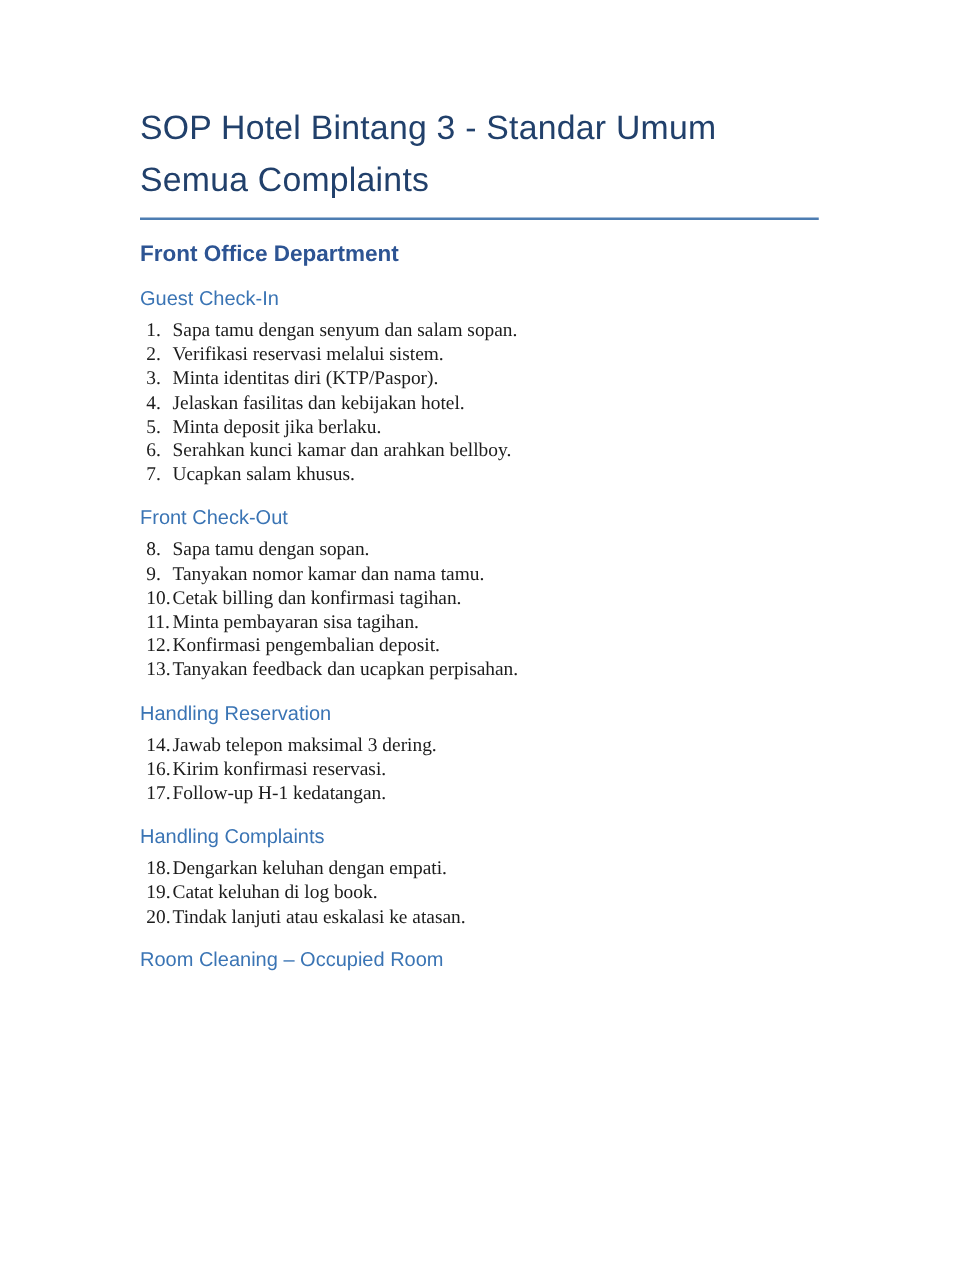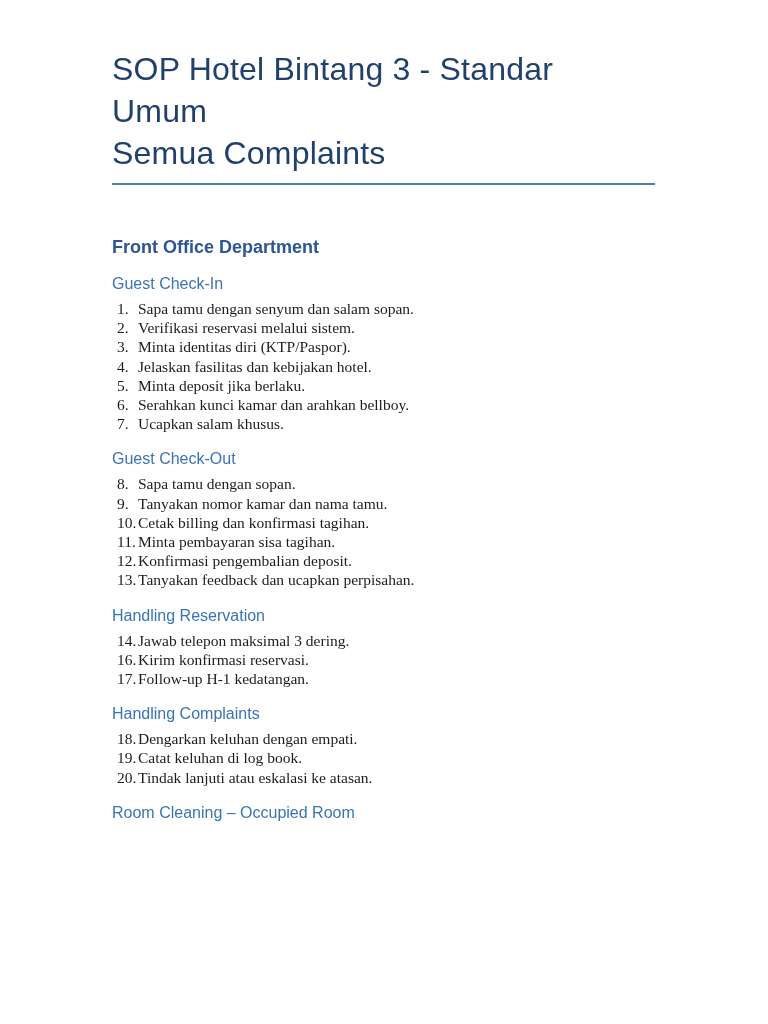--- a/index.html
+++ b/index.html
@@ -23,35 +23,35 @@
     height: 1024px;
     background: var(--page-bg);
   }
   .content {
     position: absolute;
     left: 112px;
     top: 0;
     width: 543px;
   }
   h1.doc-title {
-    margin-top: 48px;
-    font-size: 32px;
+    margin-top: 81px;
+    font-size: 27px;
     line-height: 42px;
     font-weight: 500;
     color: var(--title-color);
     letter-spacing: 0.2px;
   }
   .title-rule {
     margin-top: 9px;
     border: none;
     border-top: 2px solid var(--rule-color);
     width: 100%;
   }
   h2.dept {
-    margin-top: 51px;
+    margin-top: 16px;
     font-size: 18px;
     line-height: 22px;
     font-weight: bold;
     color: var(--heading1-color);
   }
   h3.subhead {
     margin-top: 15px;
     margin-bottom: 5px;
     font-size: 16px;
     line-height: 21px;
@@ -124,21 +124,21 @@
   </li>
 
   <li>
     <span class="num">7.</span>
     <span class="txt">Ucapkan salam khusus.</span>
   </li>
 </ol>
   </div>
 
   <div>
-    <h3 class="subhead">Guest Check-Out</h3>
+    <h3 class="subhead">Front Check-Out</h3>
     <ol class="sop-list">
   <li>
     <span class="num">8.</span>
     <span class="txt">Sapa tamu dengan sopan.</span>
   </li>
 
   <li>
     <span class="num">9.</span>
     <span class="txt">Tanyakan nomor kamar dan nama tamu.</span>
   </li>

